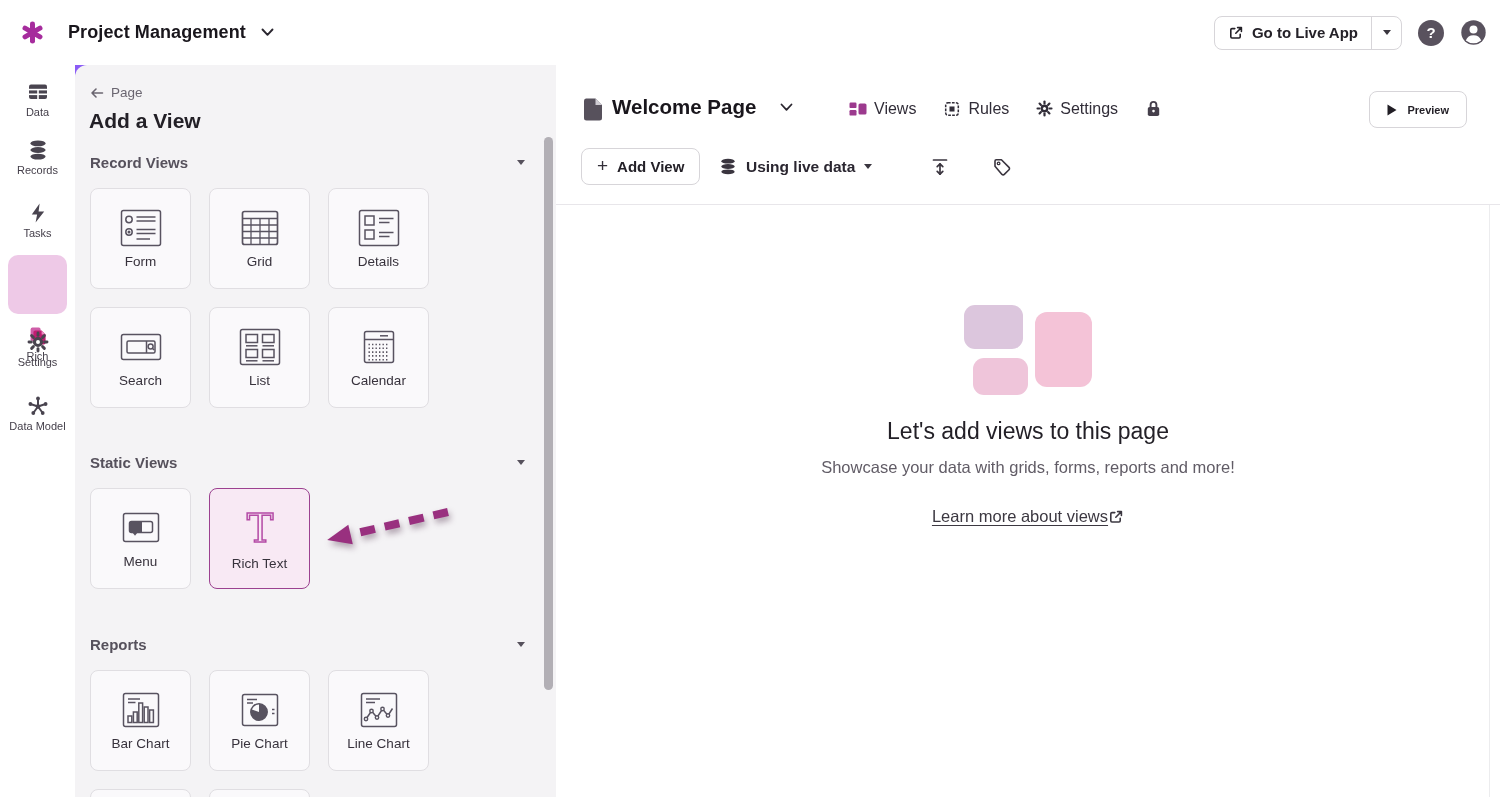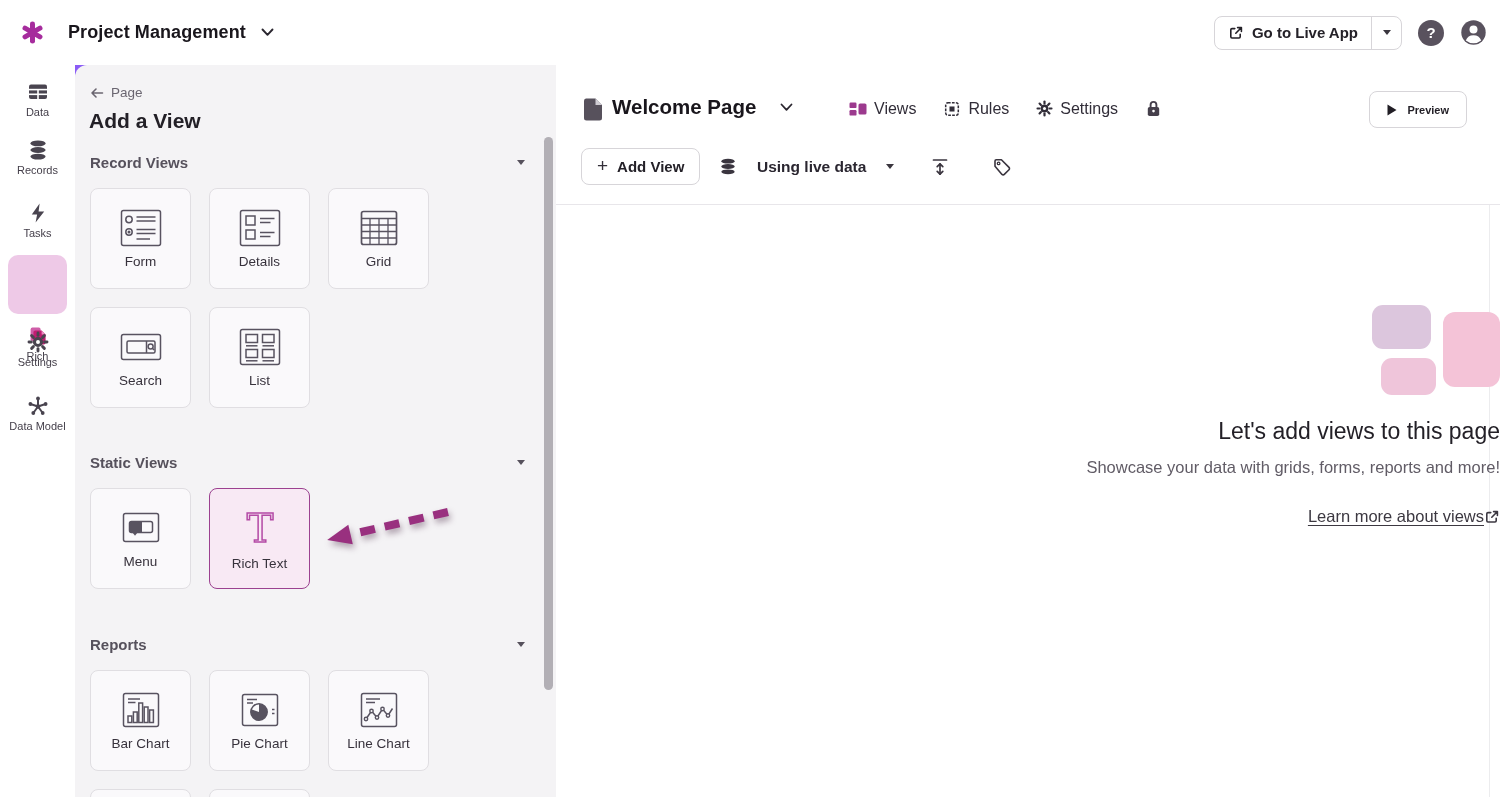--- a/index.html
+++ b/index.html
@@ -57,27 +57,27 @@
   .tabs { position:absolute; left:293px; top:34px; display:flex; align-items:center; gap:27px; }
   .tab { display:flex; align-items:center; gap:7px; cursor:pointer; }
   .tab .tl { font-size:16px; color:#312d38; }
   .lock-ic { width:17px; height:19px; cursor:pointer; }
   .preview-btn { position:absolute; right:33px; top:26px; height:37px; padding:0 17px; border:1px solid #d7d5d9; border-radius:8px; background:#fff; display:flex; align-items:center; gap:10px; cursor:pointer; }
   .preview-btn span { font-size:11px; font-weight:600; color:#211e25; }
   .toolbar { position:absolute; left:0; top:83px; width:944px; height:38px; }
   .addview-btn { position:absolute; left:25px; top:0; height:37px; padding:0 15px; border:1px solid #d7d5d9; border-radius:8px; background:#fff; display:flex; align-items:center; gap:9px; cursor:pointer; }
   .addview-btn .plus { font-size:19px; font-weight:400; color:#34303a; line-height:1; margin-top:-2px; }
   .addview-btn span.lbl { font-size:15px; font-weight:600; color:#242128; }
-  .livedata { position:absolute; left:163px; top:0; height:37px; display:flex; align-items:center; gap:20px; cursor:pointer; }
+  .livedata { position:absolute; left:163px; top:0; height:37px; display:flex; align-items:center; gap:9px; cursor:pointer; }
   .livedata .lt { font-size:15.5px; font-weight:600; color:#2a2630; }
   .icon-btn { position:absolute; top:7px; width:24px; height:24px; display:flex; align-items:center; justify-content:center; cursor:pointer; color:#3a353f; }
   .divider { position:absolute; left:0; top:139px; width:944px; height:1px; background:#e8e6ea; }
   .right-gutter { position:absolute; left:933px; top:140px; width:1px; height:592px; background:#ececee; }
 
-  .empty { position:absolute; left:0; top:240px; width:944px; display:flex; flex-direction:column; align-items:flex-end; }
+  .empty { position:absolute; left:0; top:240px; width:944px; display:flex; flex-direction:column; align-items:center; }
   .empty-title { margin-top:23px; font-size:23px; font-weight:500; color:#232027; }
   .empty-sub { margin-top:13px; font-size:16.5px; color:#615c66; }
   .empty-link { margin-top:30px; display:flex; align-items:center; cursor:pointer; }
   .empty-link span { font-size:16.5px; font-weight:500; color:#3c3841; text-decoration:underline; text-underline-offset:3px; }
 </style>
 </head>
 <body>
 
 <div class="stage">
 
@@ -224,48 +224,48 @@
             <line x1="19.5" y1="21.5" x2="38.5" y2="21.5"></line>
               <line x1="19.5" y1="25.5" x2="38.5" y2="25.5"></line>
             <line x1="19.5" y1="31" x2="33" y2="31"></line>
           </g>
           <circle cx="12" cy="24" r="1.5" fill="currentColor"></circle>
         </svg>
         <span class="tlab">Form</span>
       </div>
       <div class="tile">
         <svg width="48" height="40" viewBox="0 0 48 40">
+          <g fill="none" stroke="currentColor" stroke-width="1.7">
+            <rect x="6.5" y="3.5" width="35" height="33" rx="2"></rect>
+            <line x1="6.5" y1="10.5" x2="41.5" y2="10.5"></line>
+          </g>
+          <g fill="none" stroke="currentColor" stroke-width="1.3">
+            <line x1="15" y1="10.5" x2="15" y2="36.5"></line>
+              <line x1="24" y1="10.5" x2="24" y2="36.5"></line>
+              <line x1="33" y1="10.5" x2="33" y2="36.5"></line>
+            <line x1="6.5" y1="17" x2="41.5" y2="17"></line>
+              <line x1="6.5" y1="23.5" x2="41.5" y2="23.5"></line>
+              <line x1="6.5" y1="30" x2="41.5" y2="30"></line>
+          </g>
+        </svg>
+        <span class="tlab">Grid</span>
+      </div>
+      <div class="tile">
+        <svg width="48" height="40" viewBox="0 0 48 40">
           <g fill="none" stroke="currentColor" stroke-width="1.5">
             <rect x="4.5" y="2.5" width="39" height="35" rx="2"></rect>
             <rect x="10" y="8" width="9" height="9"></rect>
             <rect x="10" y="22" width="9" height="9"></rect>
             <line x1="24" y1="10.5" x2="38.5" y2="10.5"></line>
               <line x1="24" y1="14.5" x2="34.5" y2="14.5"></line>
             <line x1="24" y1="24.5" x2="38.5" y2="24.5"></line>
               <line x1="24" y1="28.5" x2="34.5" y2="28.5"></line>
           </g>
         </svg>
         <span class="tlab">Details</span>
-      </div>
-      <div class="tile">
-        <svg width="48" height="40" viewBox="0 0 48 40">
-          <g fill="none" stroke="currentColor" stroke-width="1.7">
-            <rect x="6.5" y="3.5" width="35" height="33" rx="2"></rect>
-            <line x1="6.5" y1="10.5" x2="41.5" y2="10.5"></line>
-          </g>
-          <g fill="none" stroke="currentColor" stroke-width="1.3">
-            <line x1="15" y1="10.5" x2="15" y2="36.5"></line>
-              <line x1="24" y1="10.5" x2="24" y2="36.5"></line>
-              <line x1="33" y1="10.5" x2="33" y2="36.5"></line>
-            <line x1="6.5" y1="17" x2="41.5" y2="17"></line>
-              <line x1="6.5" y1="23.5" x2="41.5" y2="23.5"></line>
-              <line x1="6.5" y1="30" x2="41.5" y2="30"></line>
-          </g>
-        </svg>
-        <span class="tlab">Grid</span>
       </div>
       <div class="tile">
         <svg width="48" height="40" viewBox="0 0 48 40">
           <g fill="none" stroke="currentColor" stroke-width="1.5">
             <rect x="4.5" y="7.5" width="39" height="25" rx="2"></rect>
             <rect x="10" y="14" width="28" height="12" rx="1.5"></rect>
             <line x1="29.5" y1="14" x2="29.5" y2="26"></line>
             <circle cx="33.6" cy="19.4" r="2.5"></circle>
             <line x1="35.4" y1="21.2" x2="37.2" y2="23"></line>
           </g>
@@ -280,20 +280,37 @@
             <rect x="26.5" y="7.5" width="11.5" height="8"></rect>
             <line x1="10" y1="18.8" x2="21.5" y2="18.8"></line>
               <line x1="26.5" y1="18.8" x2="38" y2="18.8"></line>
             <rect x="10" y="22.5" width="11.5" height="8"></rect>
             <rect x="26.5" y="22.5" width="11.5" height="8"></rect>
             <line x1="10" y1="33.8" x2="21.5" y2="33.8"></line>
               <line x1="26.5" y1="33.8" x2="38" y2="33.8"></line>
           </g>
         </svg>
         <span class="tlab">List</span>
+      </div>
+      <div class="tile">
+        <svg width="48" height="40" viewBox="0 0 48 40">
+          <g fill="none" stroke="currentColor" stroke-width="1.5">
+            <rect x="9.5" y="4.5" width="29" height="31" rx="2"></rect>
+            <line x1="9.5" y1="12.5" x2="38.5" y2="12.5"></line>
+            <line x1="25" y1="8.8" x2="33" y2="8.8"></line>
+          </g>
+          <g stroke="currentColor" stroke-width="1.6" stroke-dasharray="1.4 2.1">
+            <line x1="13.5" y1="17.5" x2="34.5" y2="17.5"></line>
+            <line x1="13.5" y1="21.3" x2="34.5" y2="21.3"></line>
+            <line x1="13.5" y1="25.1" x2="34.5" y2="25.1"></line>
+            <line x1="13.5" y1="28.9" x2="34.5" y2="28.9"></line>
+            <line x1="13.5" y1="32.7" x2="34.5" y2="32.7"></line>
+          </g>
+        </svg>
+        <span class="tlab">Calendar</span>
       </div>
     </div>
 
     <div class="sec-head" style="top:389px">
       <span class="st">Static Views</span>
       <div class="sec-caret"></div>
     </div>
     <div class="tile-grid" style="top:423px">
       <div class="tile">
         <svg width="48" height="40" viewBox="0 0 48 40">

